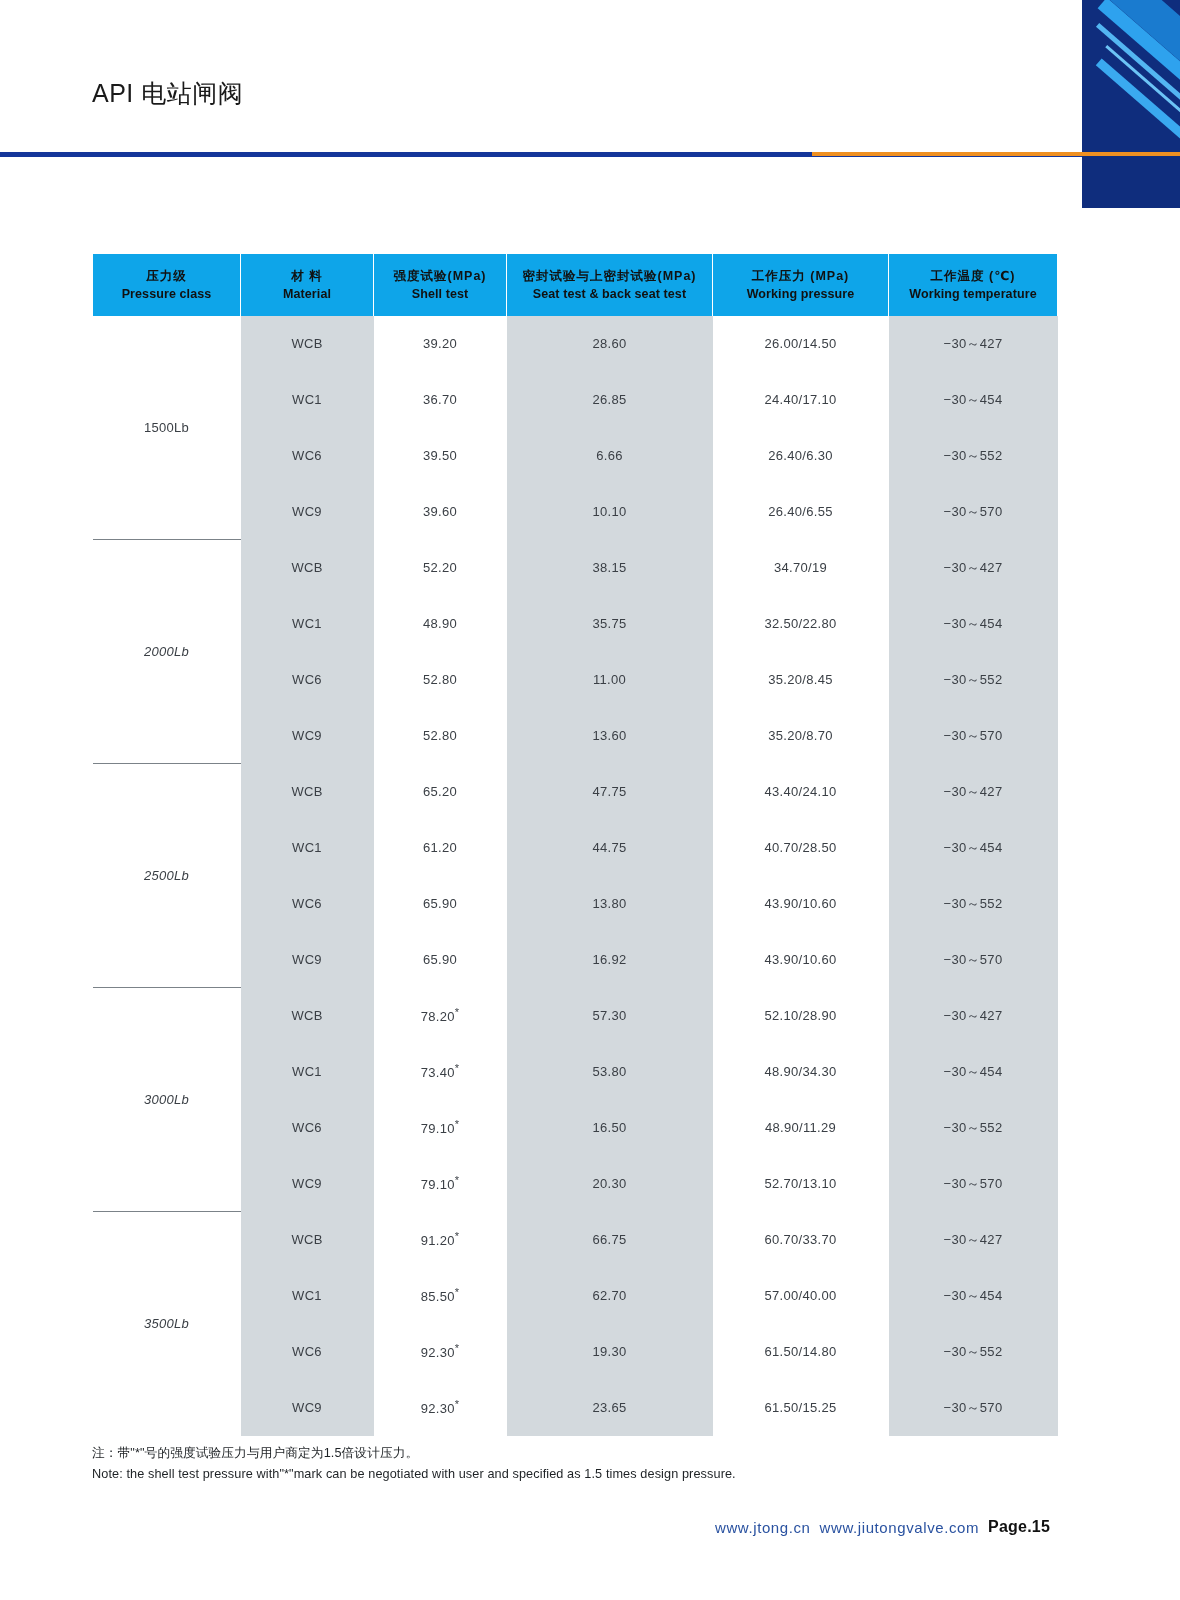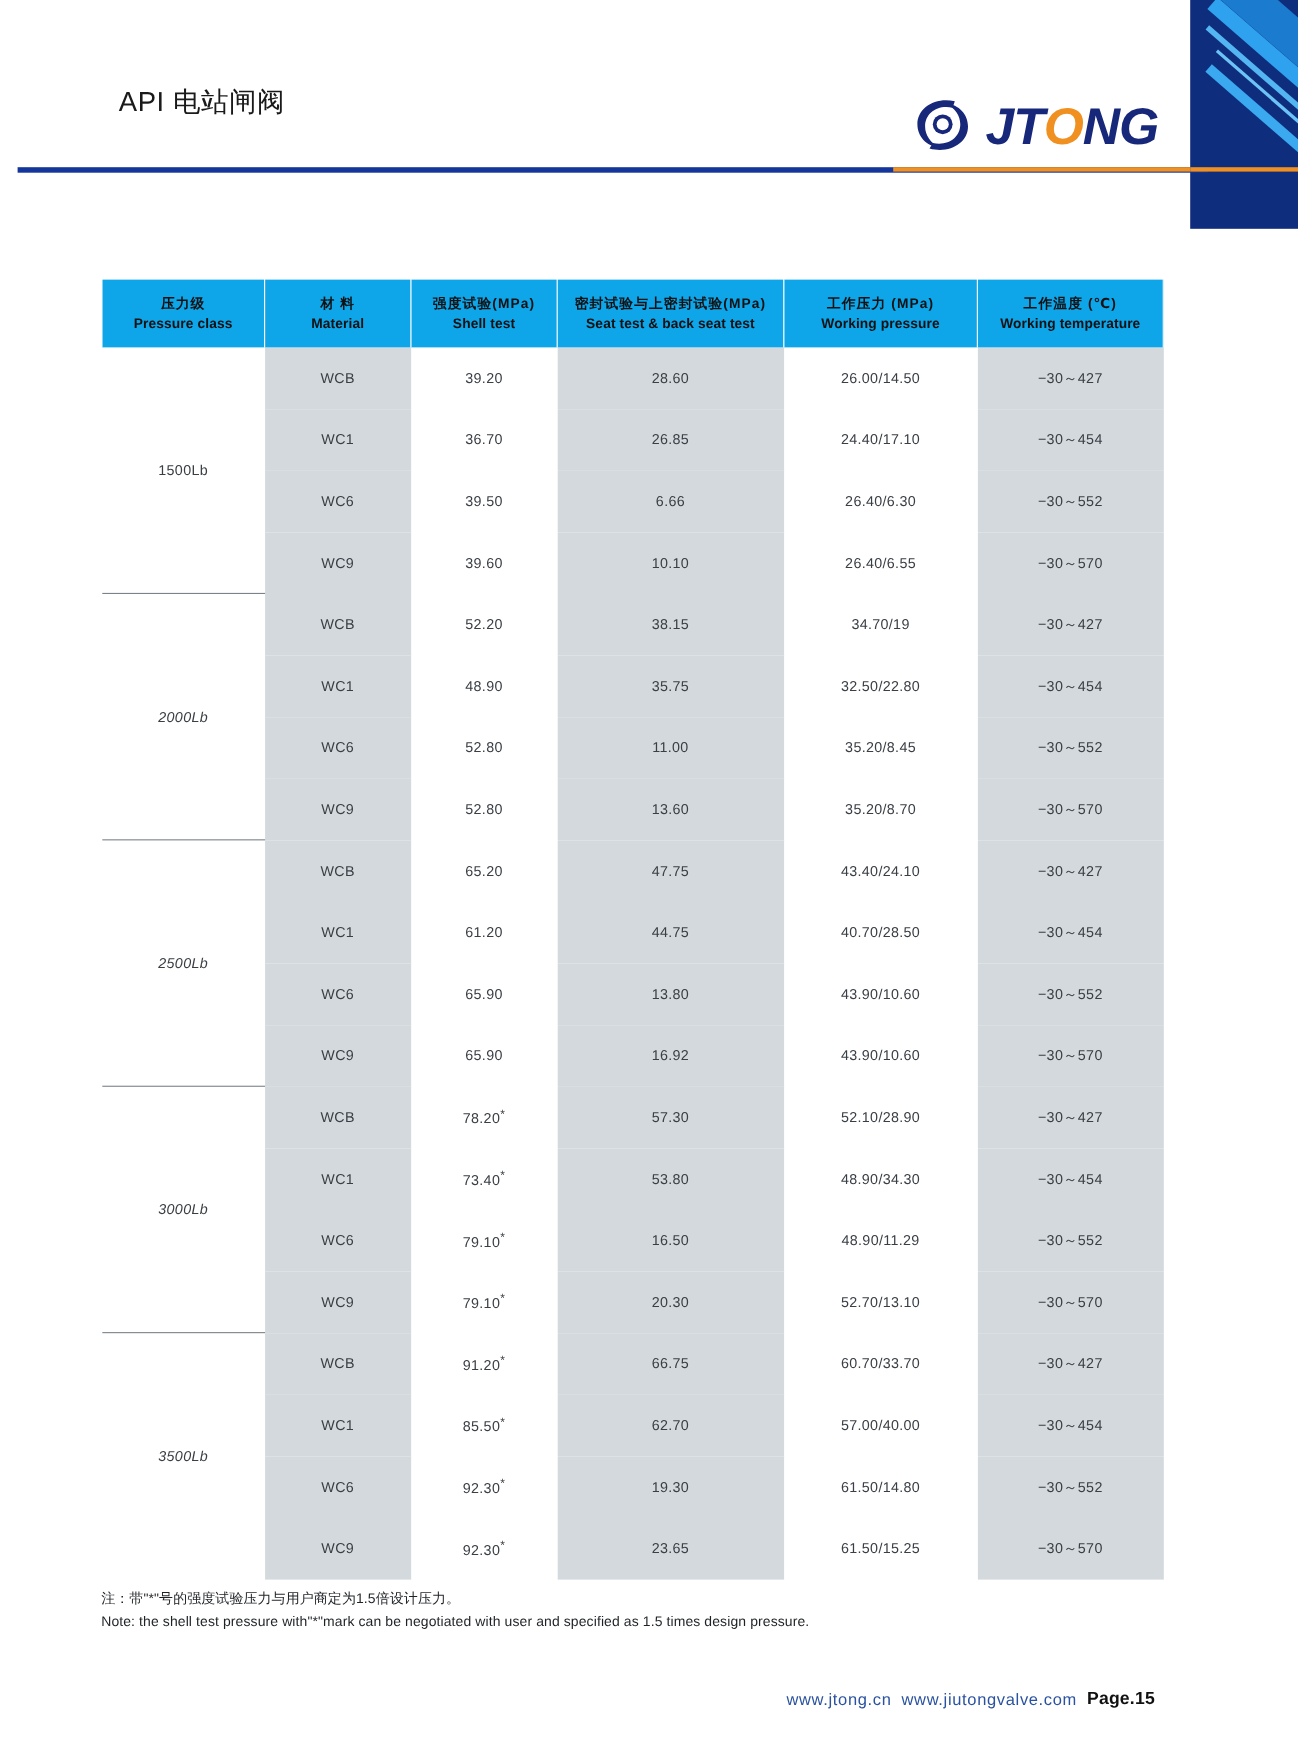--- a/index.html
+++ b/index.html
@@ -34,21 +34,21 @@
   }
   .s1 { width: 150px; height: 34px; right: -30px; top: 42px; transform: rotate(41deg); background: #1b7fd4; opacity: .95; }
   .s2 { width: 150px; height: 14px; right: -40px; top: 96px; transform: rotate(41deg); background: #2ea2ee; }
   .s3 { width: 160px; height: 5px;  right: -40px; top: 128px; transform: rotate(41deg); background: #53b6f2; }
   .s4 { width: 160px; height: 3px;  right: -48px; top: 150px; transform: rotate(41deg); background: #6cc4f6; }
   .s6 { width: 170px; height: 9px;  right: -50px; top: 170px; transform: rotate(41deg); background: #3aa9f0; }
 
   
   .header {
     position: absolute;
-    top: 0; left: 16px;
+    top: 0; left: 0;
     width: 1082px;
     height: 160px;
   }
   .title-block {
     position: absolute;
     left: 92px;
     top: 78px;
   }
   .title-cn {
     font-size: 25px;
@@ -223,21 +223,20 @@
     position: absolute;
     left: 0;
     top: 1518px;
     width: 1060px;
     text-align: right;
     display: flex;
     justify-content: flex-end;
     align-items: center;
     gap: 9px;
     padding-right: 10px;
-    margin-top: 18px;
   }
   .footer .url {
     font-size: 15px;
     color: #2a52a0;
     letter-spacing: .6px;
   }
   .footer .pageno {
     font-size: 16px;
     color: #111;
     font-weight: bold;
@@ -255,35 +254,20 @@
     <div class="deco-streak s3"></div>
     <div class="deco-streak s4"></div>
     <div class="deco-streak s6"></div>
   </div>
 
   <div class="header">
     <div class="title-block">
       <div class="title-cn">API 电站闸阀</div>
     </div>
 
-    <div class="logo">
-      <div class="logo-mark">
-        <svg width="58" height="56" viewBox="0 0 58 56" aria-hidden="true">
-          <path d="M40 6 C22 2 6 12 6 27 C6 38 14 47 26 48 C18 44 13 37 13 29 C13 17 24 9 38 12 Z" fill="#17287a"></path>
-          <path d="M17 49 C35 54 52 44 52 29 C52 18 44 9 32 8 C40 12 45 19 45 27 C45 39 34 47 20 44 Z" fill="#17287a"></path>
-          <circle cx="29" cy="27" r="9" fill="#17287a"></circle>
-          <circle cx="29" cy="27" r="5.5" fill="#ffffff"></circle>
-        </svg>
-      </div>
-      <div class="logo-text">
-        <span>JT</span>
-          <span class="o-orange">O</span>
-          <span>NG</span>
-      </div>
-    </div>
 
     <div class="rule-blue"></div>
   </div>
   <div class="rule-orange-logo"></div>
   <div class="rule-orange"></div>
 
 
   <div class="table-wrap">
     <table class="spec">
       <colgroup>

